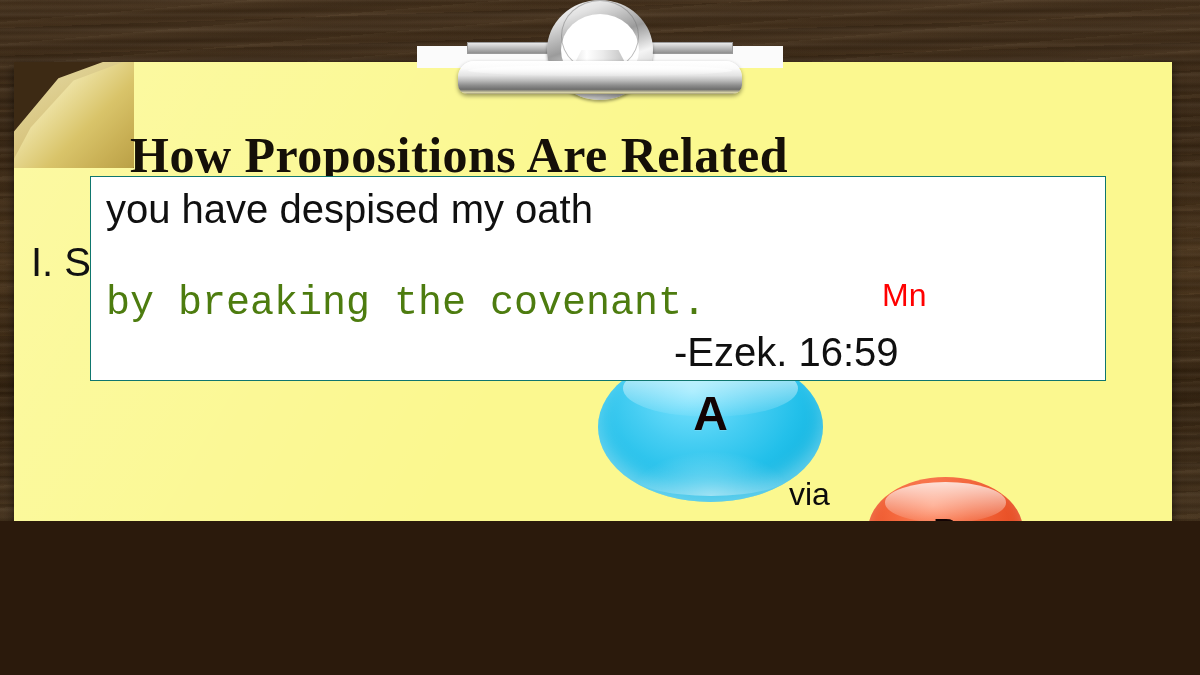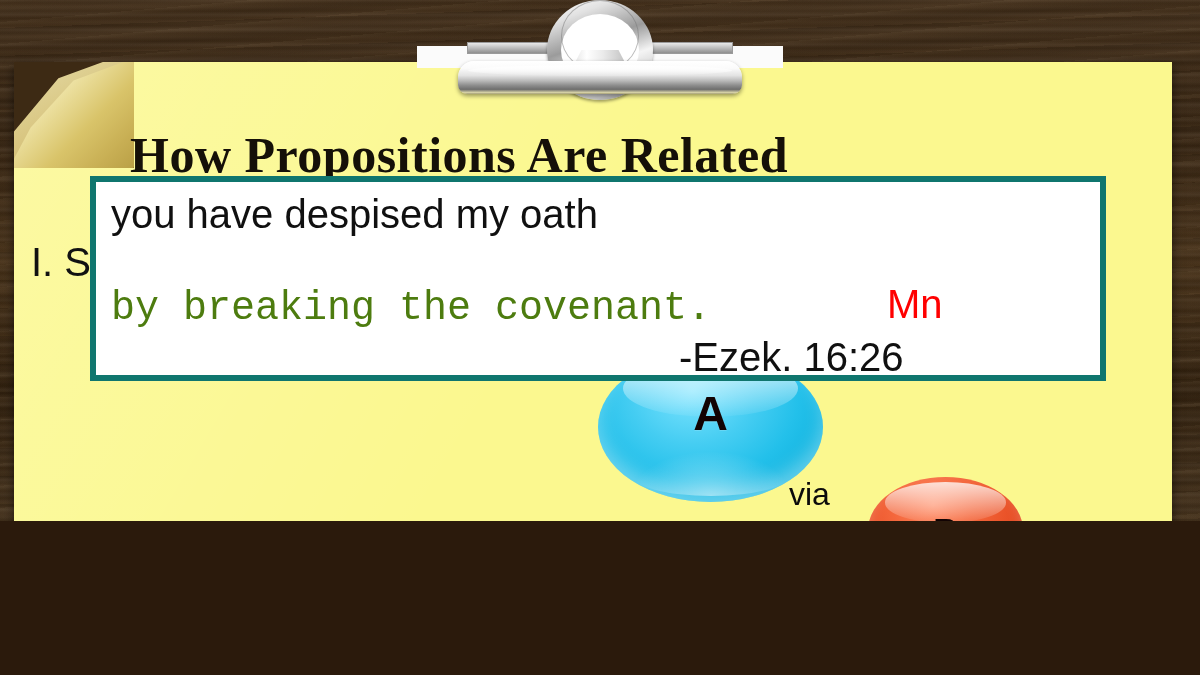--- a/index.html
+++ b/index.html
@@ -169,34 +169,34 @@
   #ellipse-b{left:868px;top:477px;width:155px;height:107px;}
   #ellipse-b .body{
     background:radial-gradient(ellipse at 42% 26%,#ff8a63 0%,#f4673c 32%,#ea5329 58%,#e0461f 80%,#f4744a 100%);
     box-shadow:inset 0 -8px 14px rgba(255,255,255,.3);
   }
   #ellipse-b .lbl{font-size:34px;}
 
   
   .quote-box{
     position:absolute;left:90px;top:176px;width:1016px;height:205px;
-    background:#ffffff;border:6px solid #0f766e;
+    background:#ffffff;border:1px solid #0f766e;
     box-sizing:border-box;
   }
   .q-line1{
     position:absolute;left:15px;top:10px;
     font-size:40px;color:#101010;white-space:nowrap;
   }
   .q-line2{
     position:absolute;left:15px;top:104px;
     font-size:40px;color:#4d7c0f;white-space:nowrap;font-family:Liberation Mono, monospace;
   }
   .q-mn{
     position:absolute;left:791px;top:100px;
-    font-size:40px;color:#FF0000;font-weight:500;
+    font-size:32px;color:#FF0000;font-weight:500;
   }
   .q-ref{
     position:absolute;left:583px;top:153px;
     font-size:40px;color:#101010;white-space:nowrap;
   }
 </style>
 </head>
 <body>
 
 <div id="stage">
@@ -239,16 +239,16 @@
     <div class="body"></div>
     <div class="gloss"></div>
     <div class="glow"></div>
     <div class="lbl">B</div>
   </div>
 
   <div class="quote-box">
     <div class="q-line1">you have despised my oath</div>
     <div class="q-line2">by breaking the covenant.</div>
     <div class="q-mn">Mn</div>
-    <div class="q-ref">-Ezek. 16:26</div>
+    <div class="q-ref">-Ezek. 16:59</div>
   </div>
 
 </div>
 
 </body></html>

